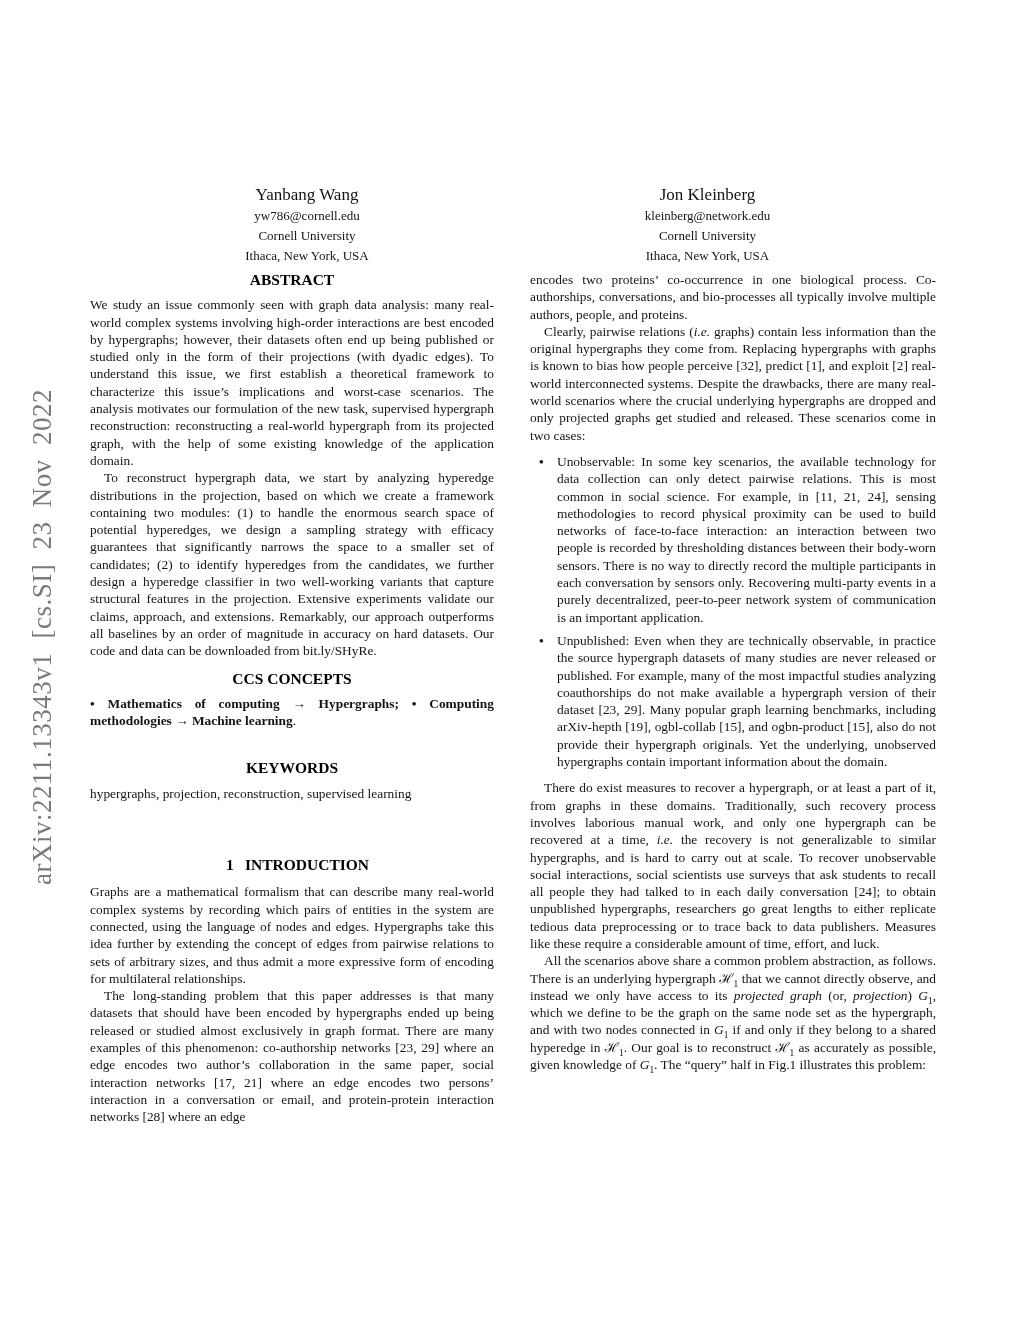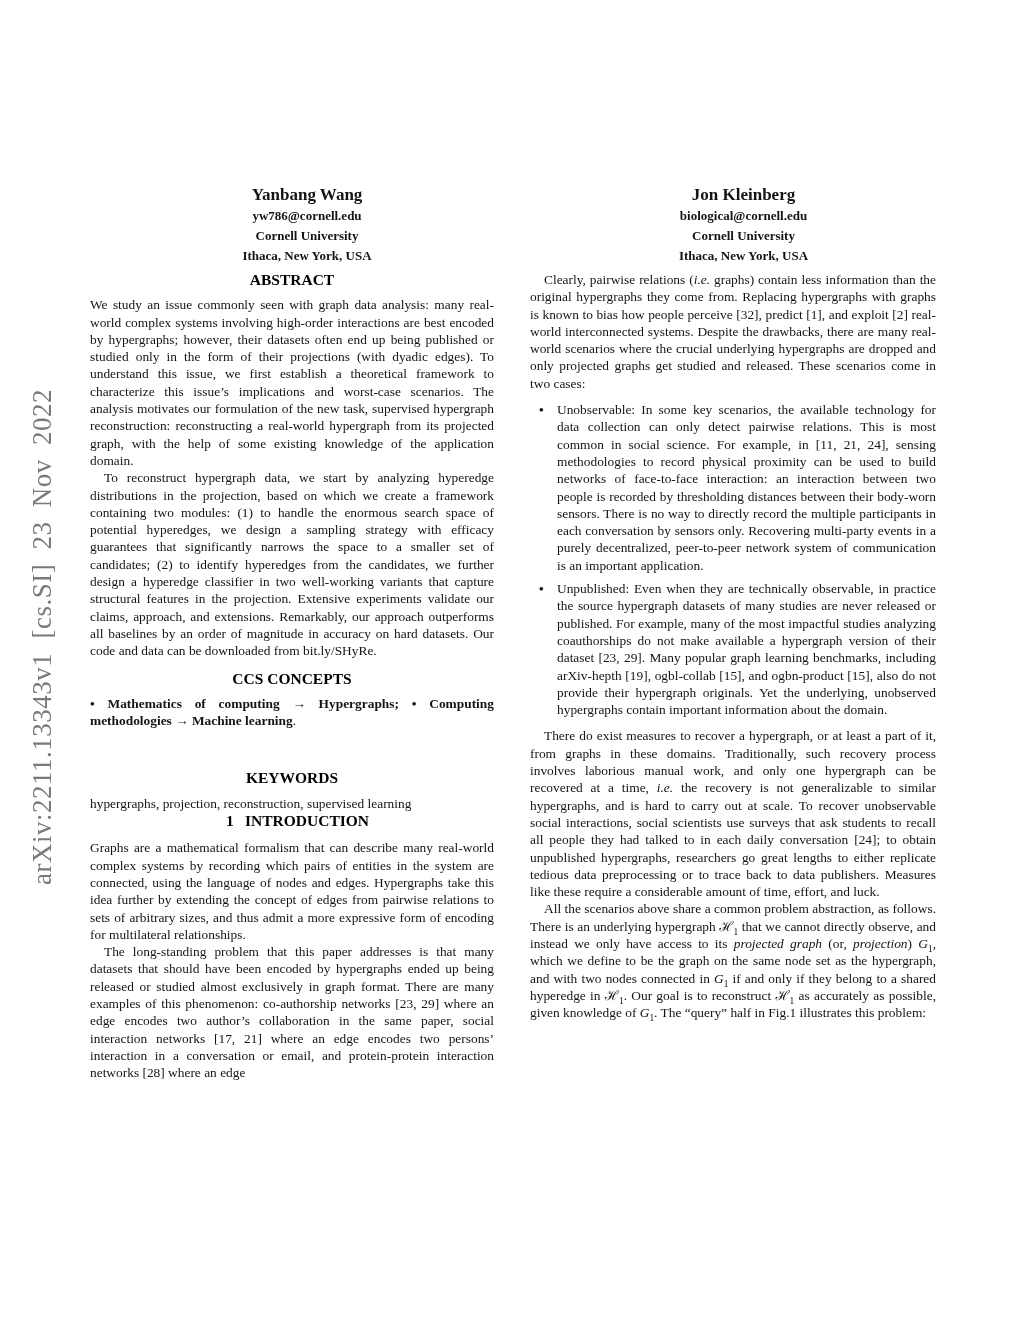--- a/index.html
+++ b/index.html
@@ -32,24 +32,23 @@
     margin: 0;
     text-align: center;
     font-size: 25px;
     font-weight: bold;
     color: #000000;
   }
   .author-block {
     position: absolute;
     top: 184px;
     text-align: center;
-    font-weight: bold;
   }
   .author-left  { left: 90px;  width: 434px; }
-  .author-right { left: 536px; width: 415px; }
+  .author-right { left: 500px; width: 415px; }
   .author-name { font-size: 17px; line-height: 21px; margin-bottom: 1px; }
   .author-line { font-size: 13px; line-height: 20px; }
 
   .col {
     position: absolute;
     top: 271px;
     font-size: 13.4px;
     line-height: 17.3px;
     text-align: justify;
   }
@@ -59,22 +58,22 @@
   .col p.ind { text-indent: 14px; }
 
   .sec-head {
     font-size: 15.5px;
     font-weight: bold;
     margin: 0 0 8px 0;
     text-align: center;
     color: #000000;
   }
   .ccs-head { margin-top: 10px; }
-  .kw-head { margin-top: 40px; }
-  .intro-head { margin-bottom: 10px; }
+  .kw-head { margin-top: 30px; }
+  .intro-head { margin-top: 54px; margin-bottom: 10px; }
   .sec-num { display: inline-block; width: 30px; }
 
   ul.bullets {
     list-style: none;
     margin: 9px 0 9px 0;
     padding: 0;
   }
   ul.bullets li {
     position: relative;
     padding-left: 27px;
@@ -100,21 +99,21 @@
 
   <div class="author-block author-left">
     <div class="author-name">Yanbang Wang</div>
     <div class="author-line">yw786@cornell.edu</div>
     <div class="author-line">Cornell University</div>
     <div class="author-line">Ithaca, New York, USA</div>
   </div>
 
   <div class="author-block author-right">
     <div class="author-name">Jon Kleinberg</div>
-    <div class="author-line">biological@cornell.edu</div>
+    <div class="author-line">kleinberg@network.edu</div>
     <div class="author-line">Cornell University</div>
     <div class="author-line">Ithaca, New York, USA</div>
   </div>
 
   <div class="col col-left">
     <h2 class="sec-head">ABSTRACT</h2>
     <p>We study an issue commonly seen with graph data analysis: many real-world complex systems involving high-order interactions are best encoded by hypergraphs; however, their datasets often end up being published or studied only in the form of their projections (with dyadic edges). To understand this issue, we first establish a theoretical framework to characterize this issue’s implications and worst-case scenarios. The analysis motivates our formulation of the new task, supervised hypergraph reconstruction: reconstructing a real-world hypergraph from its projected graph, with the help of some existing knowledge of the application domain.</p>
     <p class="ind">To reconstruct hypergraph data, we start by analyzing hyperedge distributions in the projection, based on which we create a framework containing two modules: (1) to handle the enormous search space of potential hyperedges, we design a sampling strategy with efficacy guarantees that significantly narrows the space to a smaller set of candidates; (2) to identify hyperedges from the candidates, we further design a hyperedge classifier in two well-working variants that capture structural features in the projection. Extensive experiments validate our claims, approach, and extensions. Remarkably, our approach outperforms all baselines by an order of magnitude in accuracy on hard datasets. Our code and data can be downloaded from bit.ly/SHyRe.</p>
 
     <h2 class="sec-head ccs-head">CCS CONCEPTS</h2>
@@ -122,20 +121,21 @@
 
     <h2 class="sec-head kw-head">KEYWORDS</h2>
     <p>hypergraphs, projection, reconstruction, supervised learning</p>
 
     <h2 class="sec-head intro-head"><span class="sec-num">1</span><span>INTRODUCTION</span></h2>
     <p>Graphs are a mathematical formalism that can describe many real-world complex systems by recording which pairs of entities in the system are connected, using the language of nodes and edges. Hypergraphs take this idea further by extending the concept of edges from pairwise relations to sets of arbitrary sizes, and thus admit a more expressive form of encoding for multilateral relationships.</p>
     <p class="ind">The long-standing problem that this paper addresses is that many datasets that should have been encoded by hypergraphs ended up being released or studied almost exclusively in graph format. There are many examples of this phenomenon: co-authorship networks [23, 29] where an edge encodes two author’s collaboration in the same paper, social interaction networks [17, 21] where an edge encodes two persons’ interaction in a conversation or email, and protein-protein interaction networks [28] where an edge</p>
   </div>
 
   <div class="col col-right">
+    <p>encodes two proteins’ co-occurrence in one biological process. Co-authorships, conversations, and bio-processes all typically involve multiple authors, people, and proteins.</p>
     <p class="ind">Clearly, pairwise relations (<i>i.e.</i> graphs) contain less information than the original hypergraphs they come from. Replacing hypergraphs with graphs is known to bias how people perceive [32], predict [1], and exploit [2] real-world interconnected systems. Despite the drawbacks, there are many real-world scenarios where the crucial underlying hypergraphs are dropped and only projected graphs get studied and released. These scenarios come in two cases:</p>
 
     <ul class="bullets">
       <li>
         <span class="bullet-marker">•</span>
         <span class="bullet-label">Unobservable:</span>
         <span>In some key scenarios, the available technology for data collection can only detect pairwise relations. This is most common in social science. For example, in [11, 21, 24], sensing methodologies to record physical proximity can be used to build networks of face-to-face interaction: an interaction between two people is recorded by thresholding distances between their body-worn sensors. There is no way to directly record the multiple participants in each conversation by sensors only. Recovering multi-party events in a purely decentralized, peer-to-peer network system of communication is an important application.</span>
       </li>
       <li>
         <span class="bullet-marker">•</span>

